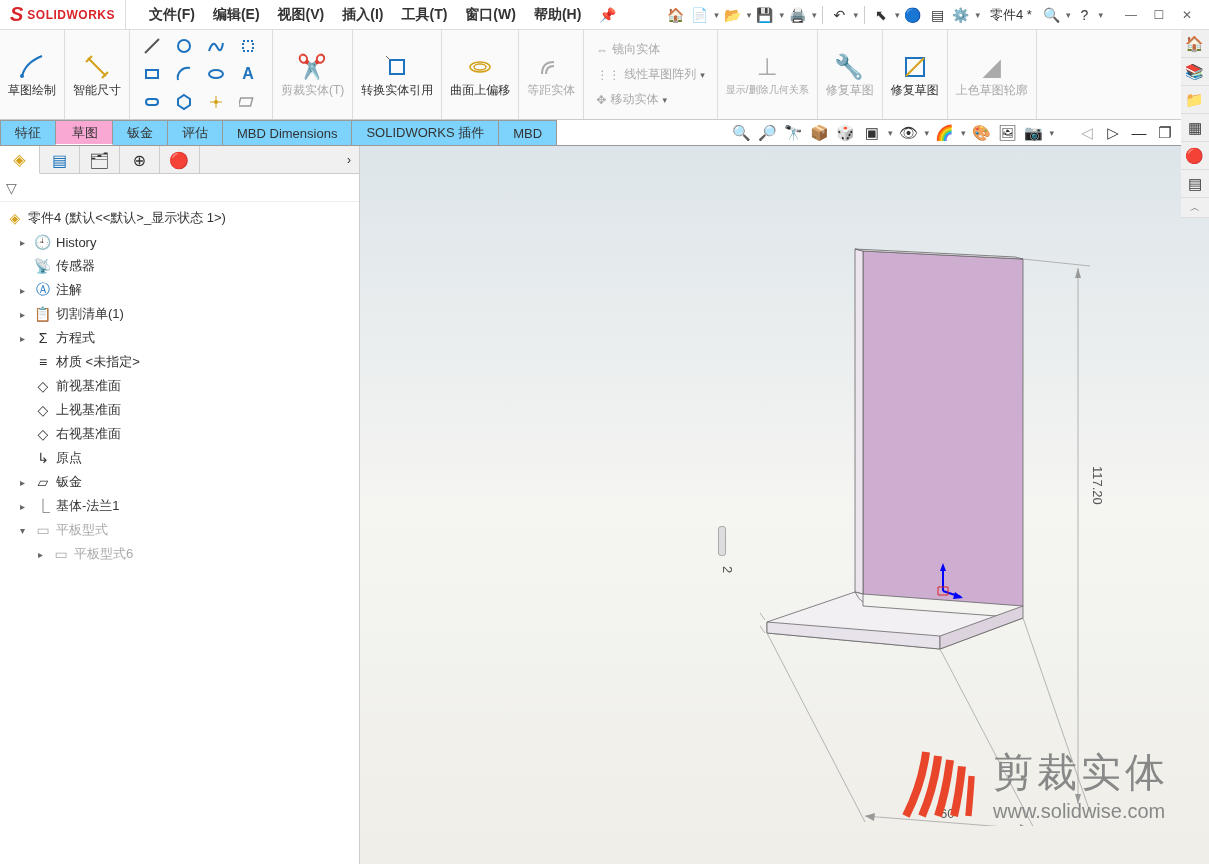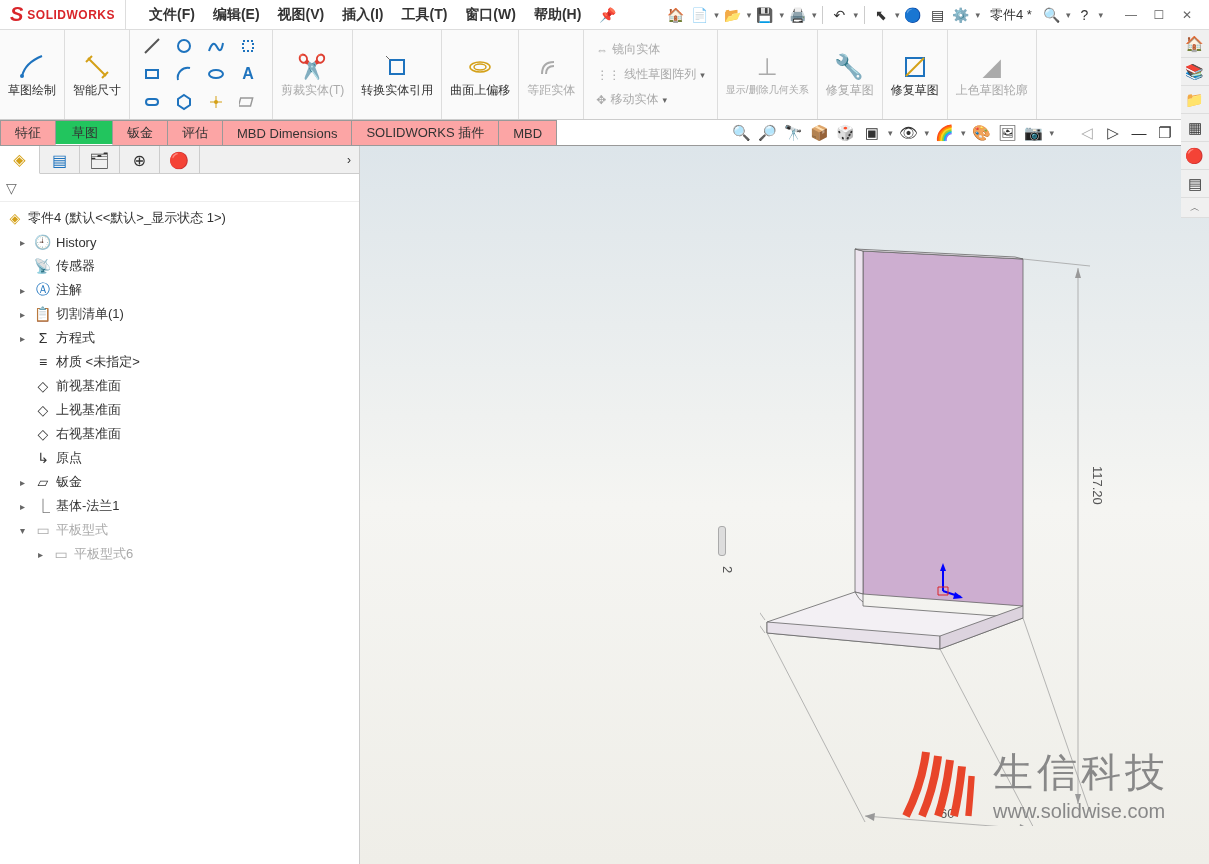--- a/index.html
+++ b/index.html
@@ -23,22 +23,22 @@
 .ribbon-big-icon { font-size: 24px; height: 28px; display: flex; align-items: center; }
 .ribbon-label { font-size: 12px; text-align: center; line-height: 14px; }
 .ribbon-disabled .ribbon-label, .ribbon-disabled .ribbon-big-icon { color: #aaa; }
 .ribbon-small-grid { display: grid; grid-template-columns: repeat(4, 30px); grid-template-rows: repeat(3, 26px); gap: 2px; }
 .ribbon-small { width: 28px; height: 24px; display: flex; align-items: center; justify-content: center; cursor: pointer; font-size: 14px; }
 .ribbon-small svg { display: block; }
 .ribbon-list { display: flex; flex-direction: column; gap: 4px; justify-content: center; }
 .ribbon-list-item { display: flex; align-items: center; gap: 4px; cursor: pointer; padding: 2px 4px; font-size: 12px; }
 .ribbon-list-item.disabled { color: #aaa; }
 .tabbar { height: 26px; display: flex; align-items: center; border-bottom: 1px solid #999; background: #fff; position: relative; }
-.tab { padding: 4px 14px; font-size: 13px; cursor: pointer; border: 1px solid #999; border-bottom: none; margin-right: -1px; background: #fca5a5; height: 25px; display: flex; align-items: center; }
-.tab.active { background: #22c55e; border-bottom: 1px solid #fff; position: relative; z-index: 2; padding-left: 16px; }
+.tab { padding: 4px 14px; font-size: 13px; cursor: pointer; border: 1px solid #999; border-bottom: none; margin-right: -1px; background: #7dd3fc; height: 25px; display: flex; align-items: center; }
+.tab.active { background: #f9a8d4; border-bottom: 1px solid #fff; position: relative; z-index: 2; padding-left: 16px; }
 .tabbar-icons { position: absolute; right: 40px; display: flex; gap: 6px; align-items: center; }
 .tabbar-icons .tb-icon { font-size: 15px; }
 .main-area { display: flex; height: calc(864px - 30px - 90px - 26px); }
 .sidebar { width: 360px; display: flex; flex-direction: column; border-right: 1px solid #ccc; }
 .sidebar-tabs { height: 28px; display: flex; border-bottom: 1px solid #ccc; background: #f0f0f0; position: relative; }
 .sidebar-tab { width: 40px; height: 28px; display: flex; align-items: center; justify-content: center; cursor: pointer; border-right: 1px solid #ccc; font-size: 16px; }
 .sidebar-tab.active { background: #fff; border-bottom: 1px solid #fff; }
 .sidebar-expand { position: absolute; right: 0; width: 20px; height: 28px; display: flex; align-items: center; justify-content: center; cursor: pointer; }
 .filter-bar { height: 28px; display: flex; align-items: center; padding: 0 6px; border-bottom: 1px solid #eee; }
 .filter-icon { font-size: 14px; color: #666; cursor: pointer; }
@@ -468,21 +468,21 @@
 
     <div class="watermark">
       <svg class="wm-logo" viewBox="0 0 100 100">
         <path d="M 10 90 Q 30 50, 35 10" stroke="#e8452a" stroke-width="10" fill="none"></path>
         <path d="M 30 90 Q 45 55, 50 15" stroke="#e8452a" stroke-width="10" fill="none"></path>
         <path d="M 50 90 Q 60 60, 65 20" stroke="#e8452a" stroke-width="10" fill="none"></path>
         <path d="M 70 90 Q 76 65, 80 28" stroke="#e8452a" stroke-width="10" fill="none"></path>
         <path d="M 88 90 Q 90 70, 92 40" stroke="#e8452a" stroke-width="8" fill="none"></path>
       </svg>
       <div class="wm-text">
-        <div class="wm-cn">生信科技</div>
+        <div class="wm-cn">剪裁实体</div>
         <div class="wm-url">www.solidwise.com</div>
       </div>
     </div>
   </div>
 
   <div class="side-panel">
     <div class="side-panel-item">🏠</div>
     <div class="side-panel-item">📚</div>
     <div class="side-panel-item">📁</div>
     <div class="side-panel-item">▦</div>

